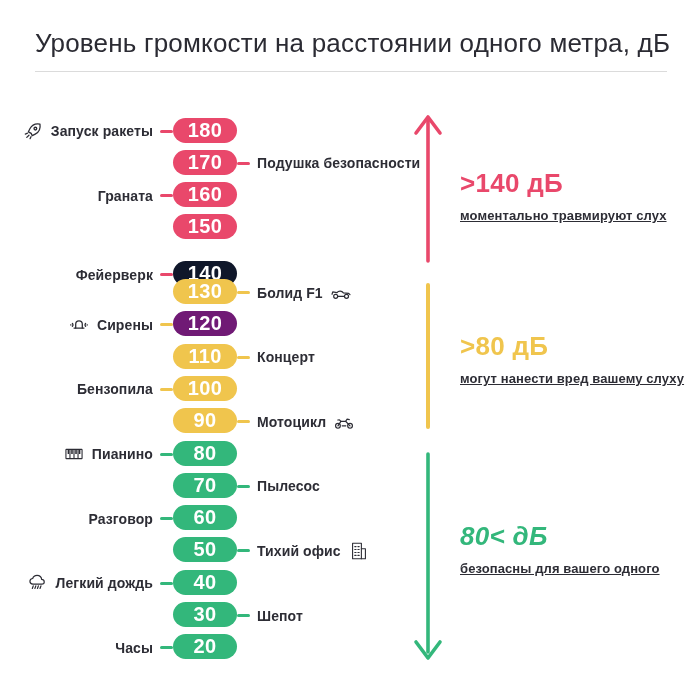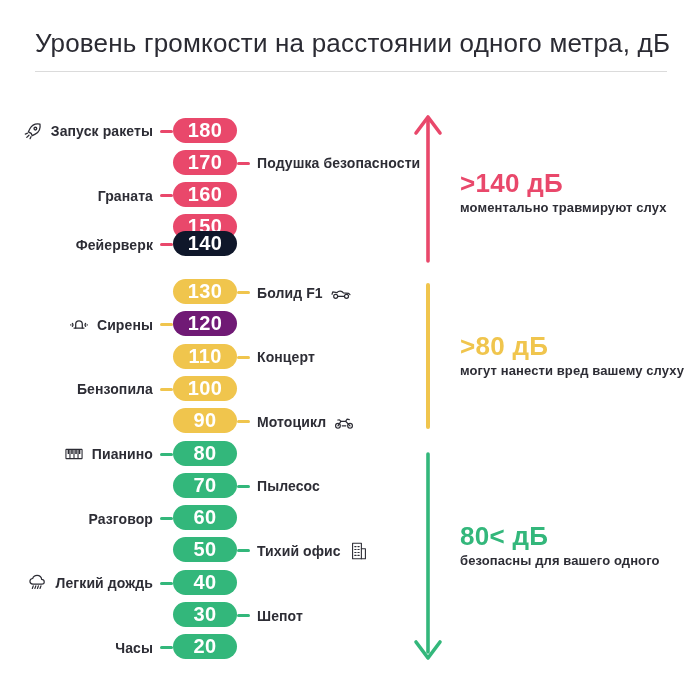--- a/index.html
+++ b/index.html
@@ -27,22 +27,22 @@
 
   .arrow{position:absolute;fill:none;stroke-linecap:round;stroke-linejoin:round;}
   .arrow.danger{color:var(--danger);}
   .arrow.safe{color:var(--safe);}
   .vline{position:absolute;width:4px;border-radius:2px;background:var(--warning);}
 
   .legend{position:absolute;left:460px;width:230px;}
   .lg-h{font-size:26px;font-weight:700;letter-spacing:.3px;}
   .legend.danger .lg-h{color:var(--danger);}
   .legend.warning .lg-h{color:var(--warning);}
-  .legend.safe .lg-h{color:var(--safe);}
-  .lg-s{font-size:13px;font-weight:700;color:var(--text);margin-top:1px;white-space:nowrap;letter-spacing:.1px;}
+  .legend.safe .lg-h{color:var(--safe);font-style:italic;}
+  .lg-s{font-size:13px;font-weight:700;color:var(--text);margin-top:9px;white-space:nowrap;letter-spacing:.1px;text-decoration:underline;}
 </style>
 </head>
 <body>
 
 <div class="canvas">
 
   <div class="title">Уровень громкости на расстоянии одного метра, дБ</div>
   <div class="divider"></div>
 
   <div>
@@ -72,21 +72,21 @@
       <div class="row" style="top: 182.1px;">
         <span class="lwrap">
           <span class="lbl">Граната</span>
           <span class="dash" style="background:#E9486B"></span>
         </span>
         <span class="pill" style="background:#E9486B">160</span>
       </div>
       <div class="row" style="top: 214.4px;">
         <span class="pill" style="background:#E9486B">150</span>
       </div>
-      <div class="row" style="top: 231px; padding-left: 36px;">
+      <div class="row" style="top: 261px; padding-left: 36px;">
         <span class="lwrap">
           <span class="lbl">Фейерверк</span>
           <span class="dash" style="background:#E9486B"></span>
         </span>
         <span class="pill" style="background:#0f172a">140</span>
       </div>
       <div class="row" style="top: 279px;">
         <span class="pill" style="background:#F0C54D">130</span>
         <span class="rwrap">
           <span class="dash" style="background:#F0C54D"></span>

